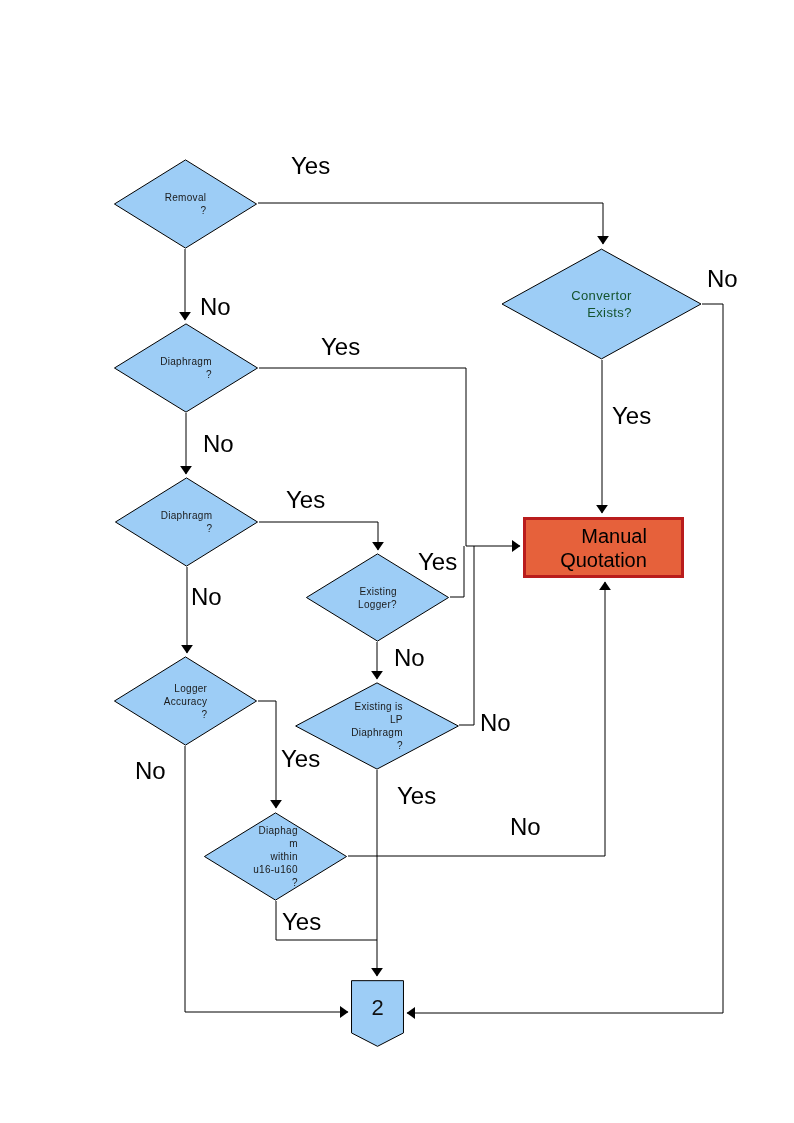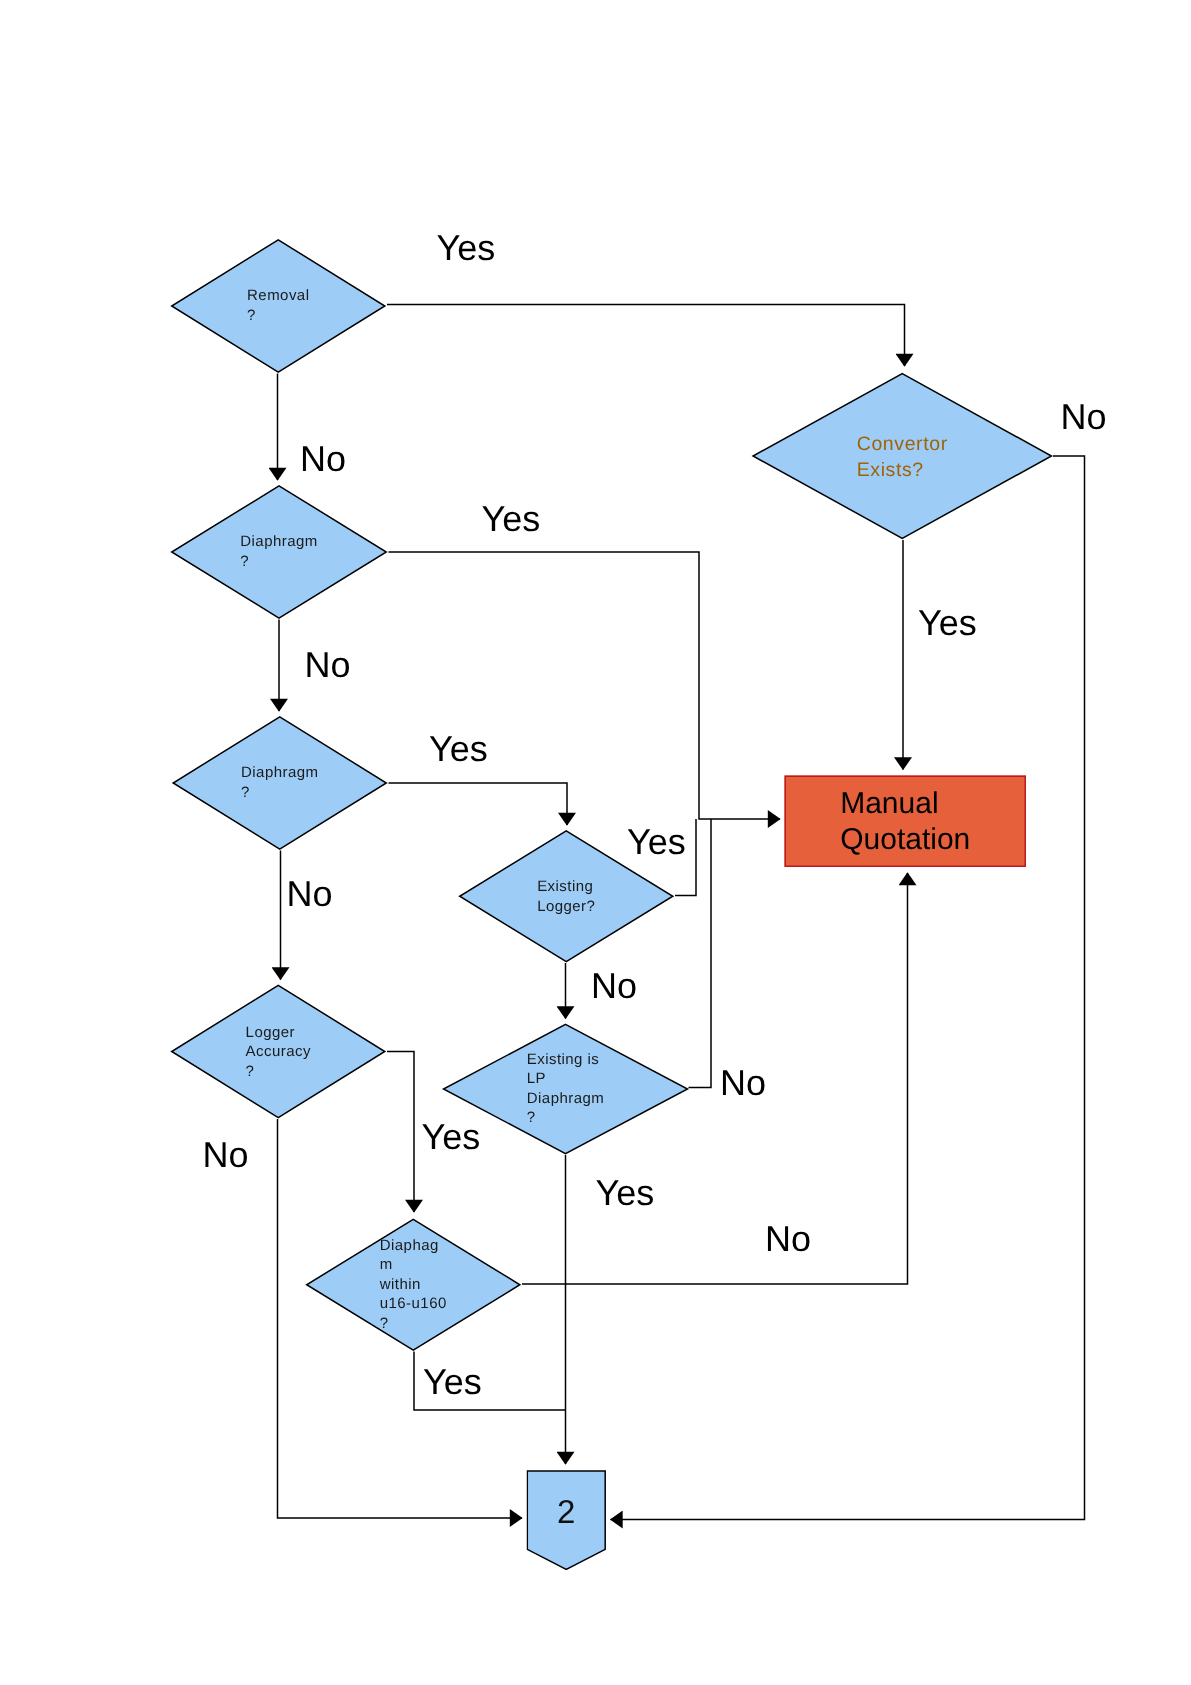--- a/index.html
+++ b/index.html
@@ -20,27 +20,27 @@
   }
   .edges{position:absolute;left:0;top:0;width:794px;height:1123px;}
   .edges polyline{fill:none;stroke:var(--line-color);stroke-width:1;}
   .edges .arrowhead{fill:var(--line-color);}
   .node{position:absolute;}
   .node .shape{position:absolute;left:0;top:0;width:100%;height:100%;display:block;}
   .node .shape polygon{fill:var(--node-fill);stroke:var(--node-border);stroke-width:1;vector-effect:non-scaling-stroke;}
   .node-label{
     position:absolute;left:0;top:0;right:0;bottom:0;
     display:flex;align-items:center;justify-content:center;
-    text-align:left;white-space:pre-line;color:#1a1a1a;
+    text-align:right;white-space:pre-line;color:#1a1a1a;
   }
   .lbl-small{font-size:10px;line-height:13px;letter-spacing:0.3px;}
-  .lbl-mid{font-size:13px;line-height:17px;letter-spacing:0.4px;color:#a16207;}
+  .lbl-mid{font-size:13px;line-height:17px;letter-spacing:0.4px;color:#14532d;}
   .process{
     background:var(--action-fill);
-    border:1px solid #b91c1c;
+    border:3px solid #b91c1c;
   }
   .process .node-label{font-size:20px;line-height:24px;color:#000;}
   .connector-label{font-size:22px;color:#111;}
   .edge-label{
     position:absolute;font-size:24px;line-height:22px;color:#000;
     white-space:nowrap;
   }
 </style>
 </head>
 <body>

